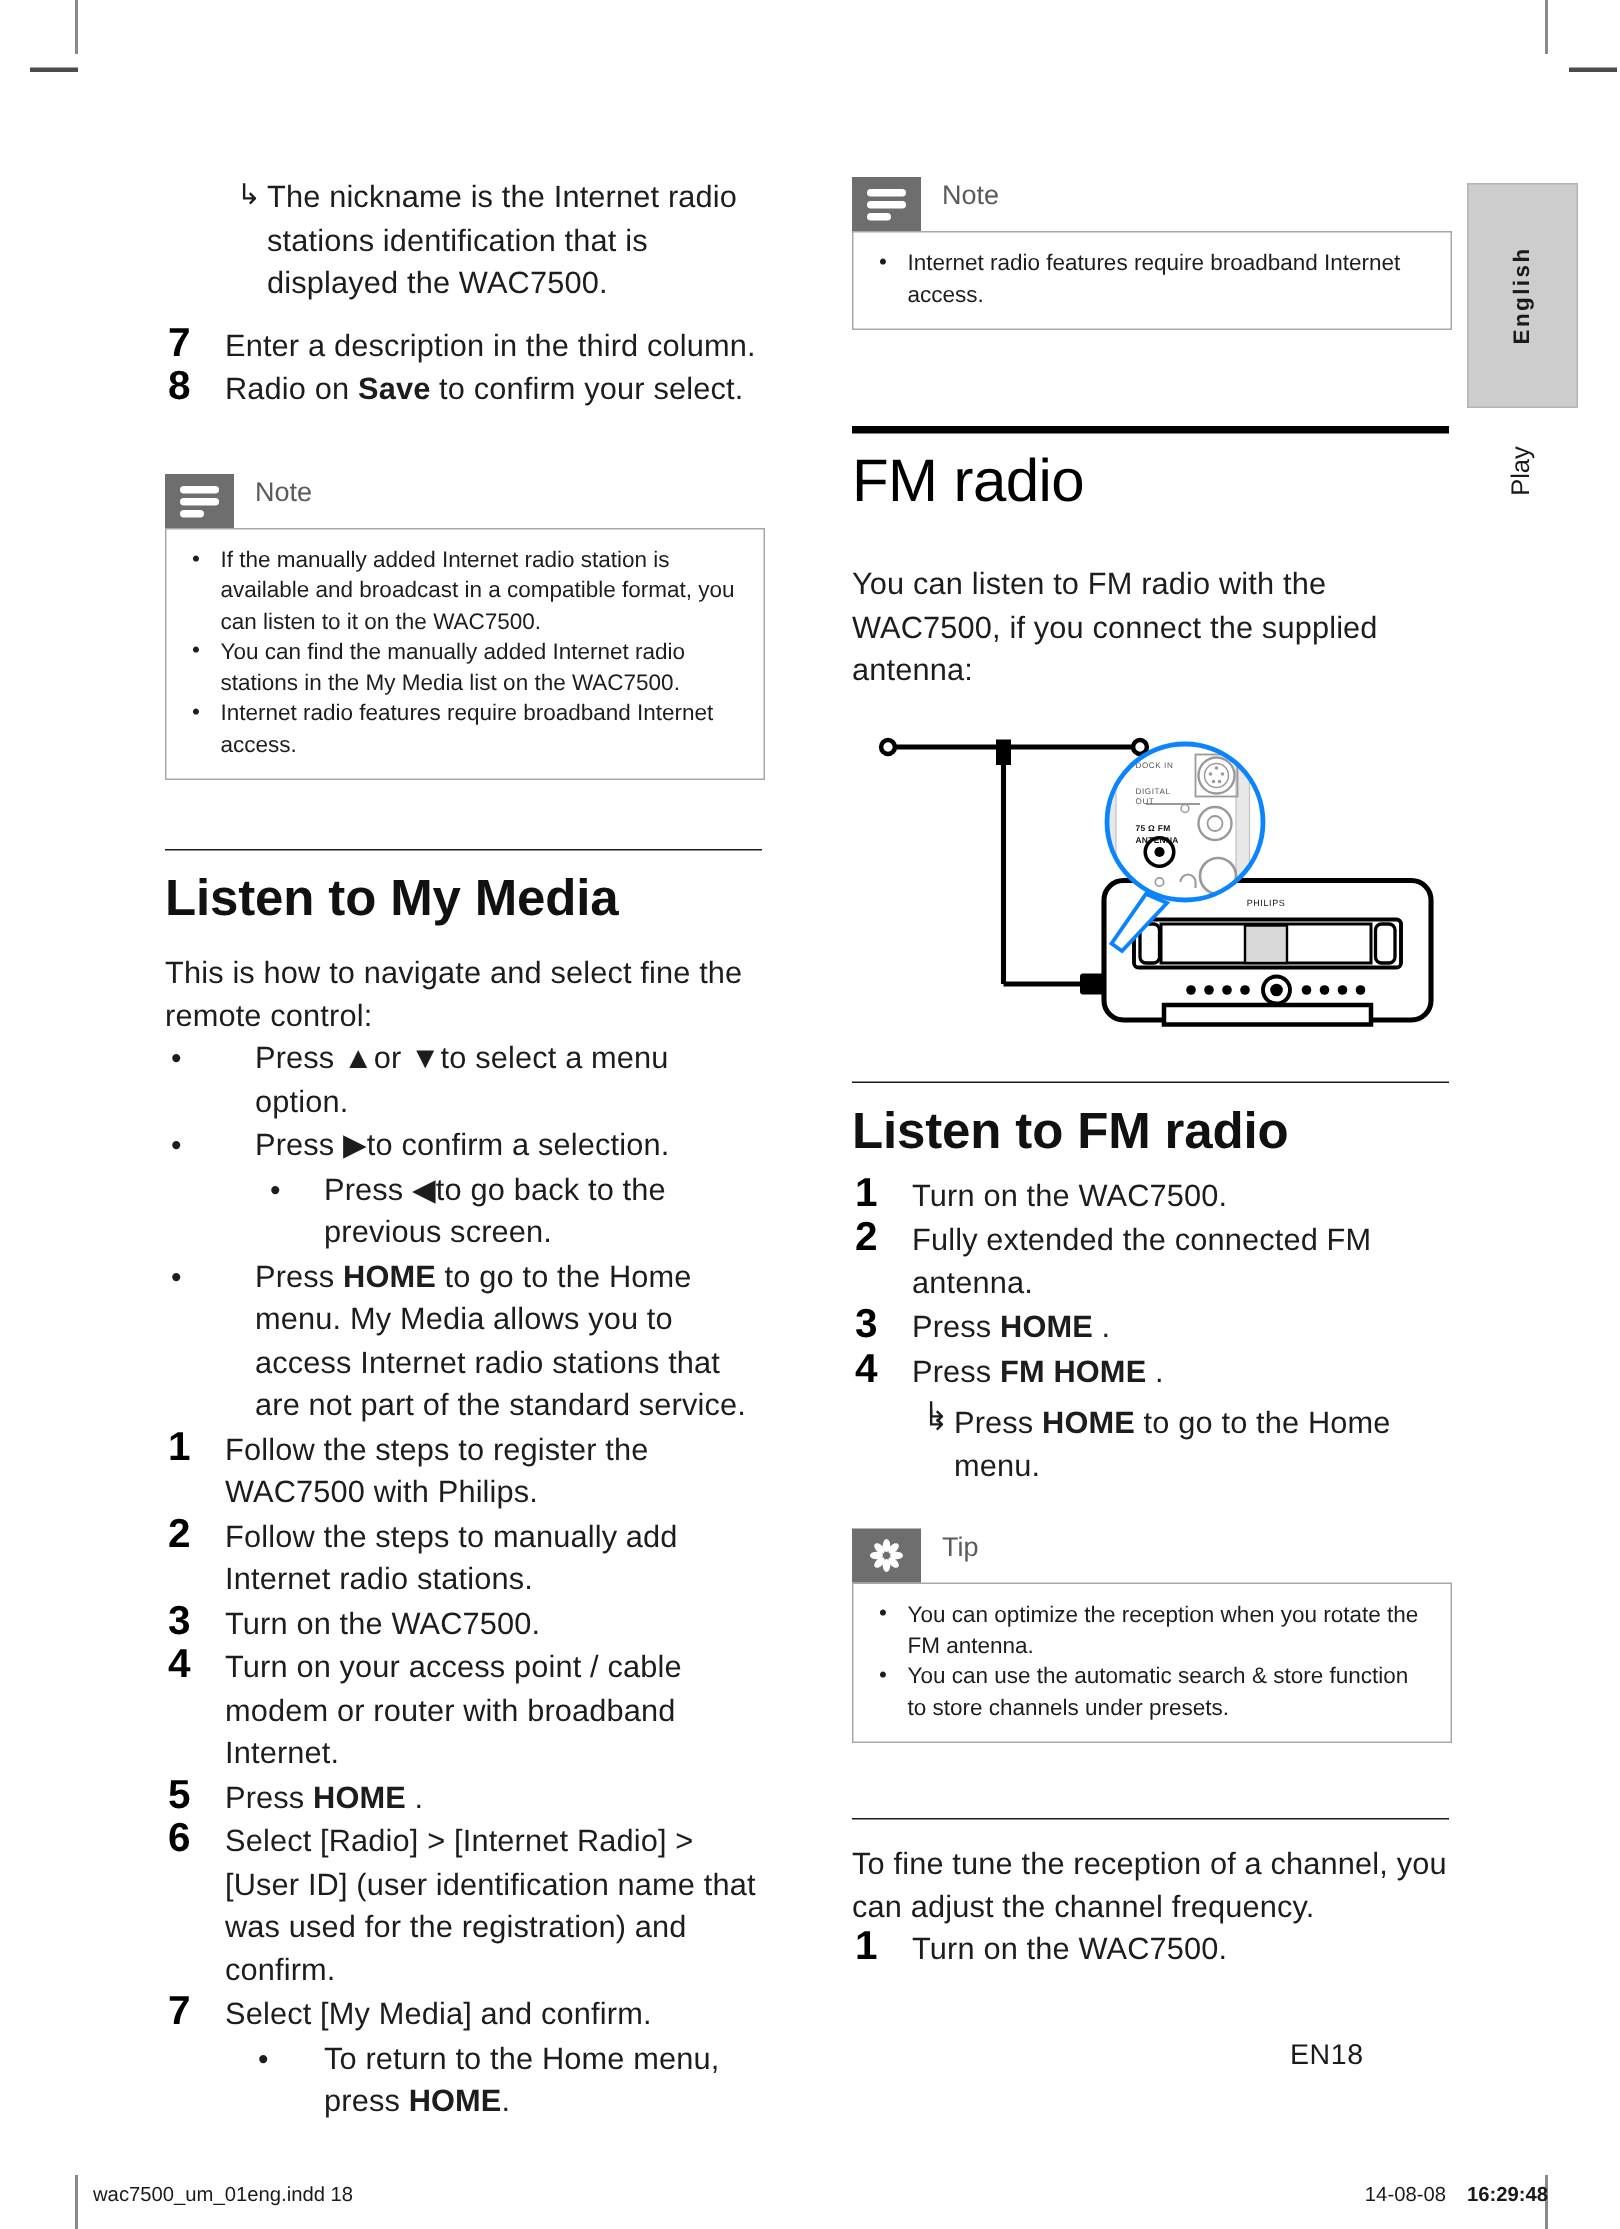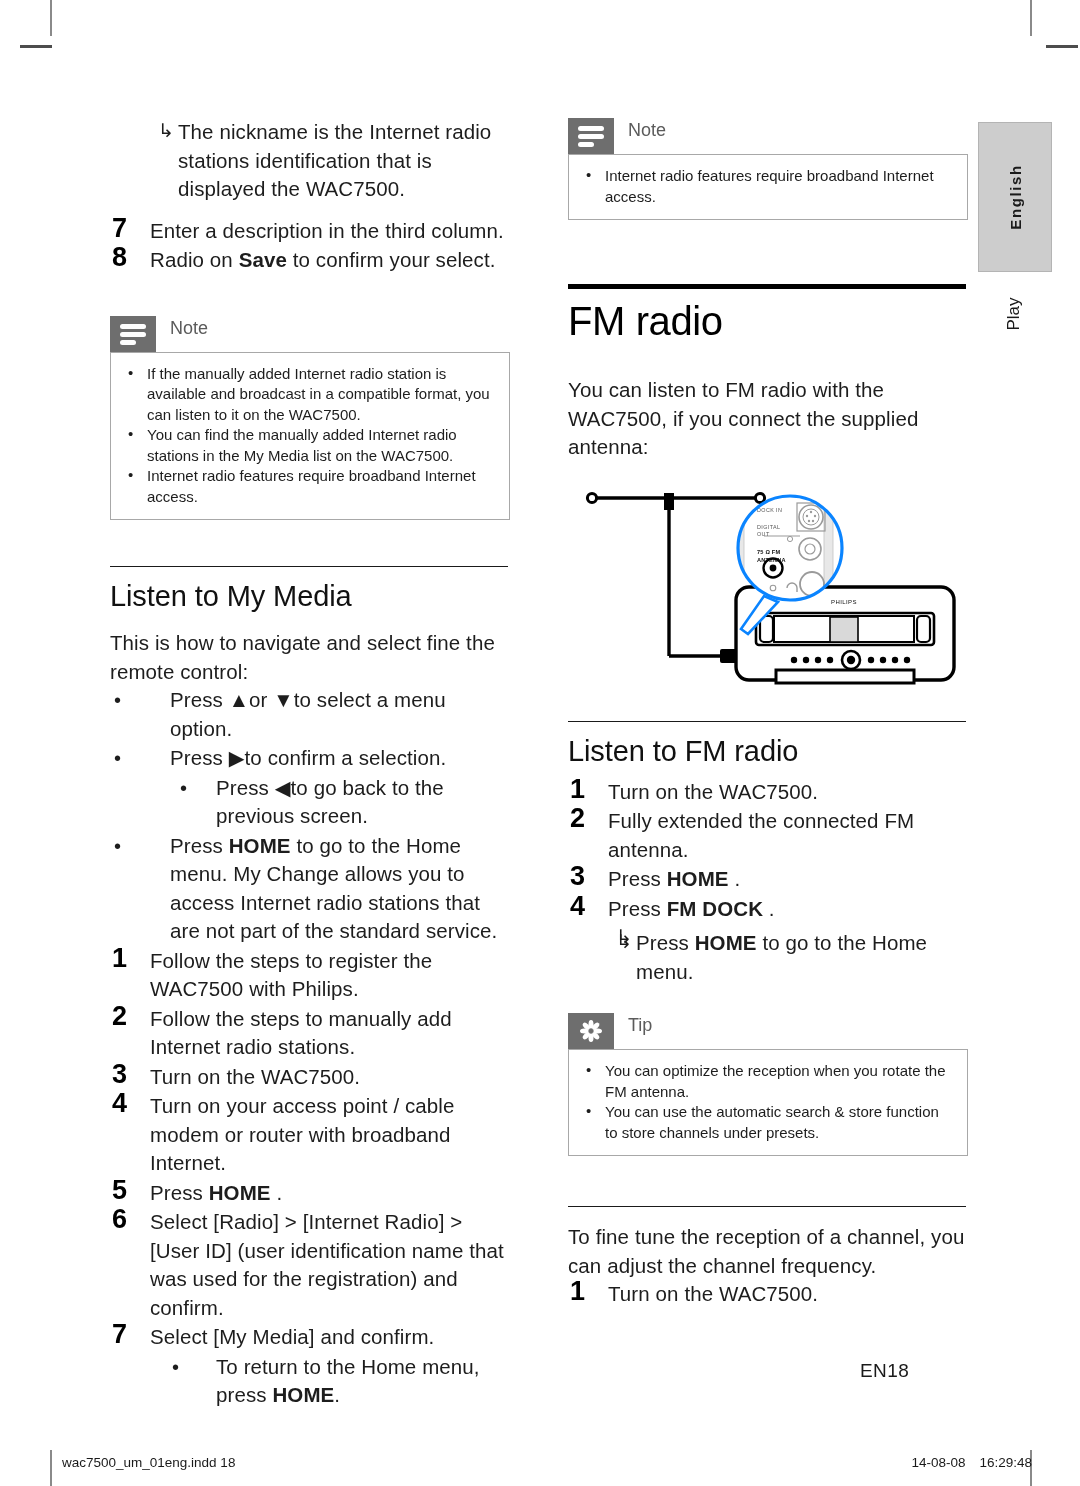--- a/index.html
+++ b/index.html
@@ -49,22 +49,22 @@
 
   
   .body-text {
     font-size: 20.5px;
     line-height: 28.5px;
     font-weight: 300;
     color: #1d1d1d;
     letter-spacing: 0.1px;
   }
   .sec-title {
-    font-size: 29px;
-    font-weight: 400;
+    font-size: 34px;
+    font-weight: 700;
     letter-spacing: -0.1px;
     margin: 0;
     color: #111;
   }
   .chapter-title {
     font-size: 40px;
     font-weight: 400;
     letter-spacing: -0.4px;
     margin: 0;
     color: #000;
@@ -259,21 +259,21 @@
   }
   .imprint-right {
     position: absolute;
     right: 48px;
     top: 1455px;
     font-size: 13.5px;
     color: #1a1a1a;
     font-weight: 400;
     text-align: right;
   }
-  .imprint-right .t { margin-left: 14px; }
+  .imprint-right .t { margin-left: 14px; font-weight: bold; }
 </style>
 </head>
 <body>
 
 <div class="page">
 
   <div class="crop-v tl"></div>
   <div class="crop-v tr"></div>
   <div class="crop-h tl"></div>
   <div class="crop-h tr"></div>
@@ -338,21 +338,21 @@
       <span><span>Press </span><span>▶</span><span>to confirm a selection.</span></span>
     </div>
 
     <div class="body-text bul-item indent">
       <span class="dot">•</span>
       <span><span>Press </span><span>◀</span><span>to go back to the previous screen.</span></span>
     </div>
 
     <div class="body-text bul-item">
       <span class="dot">•</span>
-      <span><span>Press </span><b>HOME</b><span> to go to the Home menu. My Change allows you to access Internet radio stations that are not part of the standard service.</span></span>
+      <span><span>Press </span><b>HOME</b><span> to go to the Home menu. My Media allows you to access Internet radio stations that are not part of the standard service.</span></span>
     </div>
 
     <div class="body-text step">
       <span class="num">1</span>
       <span class="txt">Follow the steps to register the WAC7500 with Philips.</span>
     </div>
     <div class="body-text step">
       <span class="num">2</span>
       <span class="txt">Follow the steps to manually add Internet radio stations.</span>
     </div>
@@ -510,21 +510,21 @@
     <div class="body-text step">
       <span class="num">2</span>
       <span class="txt">Fully extended the connected FM antenna.</span>
     </div>
     <div class="body-text step">
       <span class="num">3</span>
       <span class="txt"><span>Press </span><b>HOME</b><span> .</span></span>
     </div>
     <div class="body-text step">
       <span class="num">4</span>
-      <span class="txt"><span>Press </span><b>FM DOCK</b><span> .</span></span>
+      <span class="txt"><span>Press </span><b>FM HOME</b><span> .</span></span>
     </div>
 
     <div class="body-text arrow-item">
       <span class="arr">↳</span>
     </div>
     <div class="body-text arrow-item" style="margin-top:6px;">
       <span class="arr">↳</span>
       <span><span>Press </span><b>HOME</b><span> to go to the Home menu.</span></span>
     </div>
 

